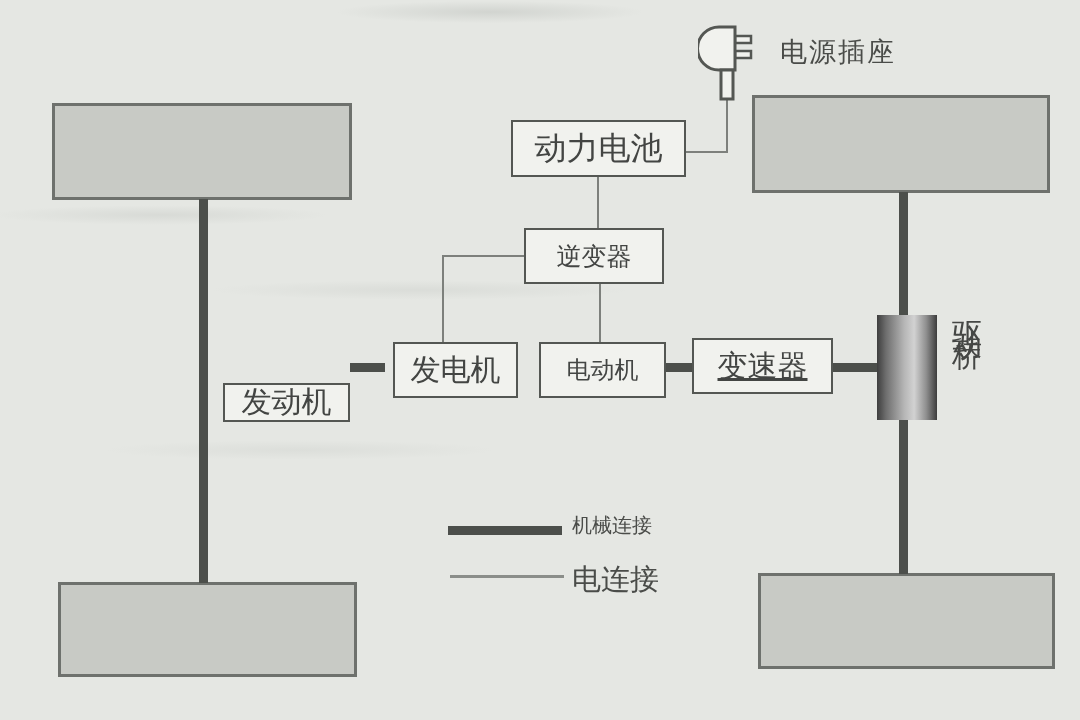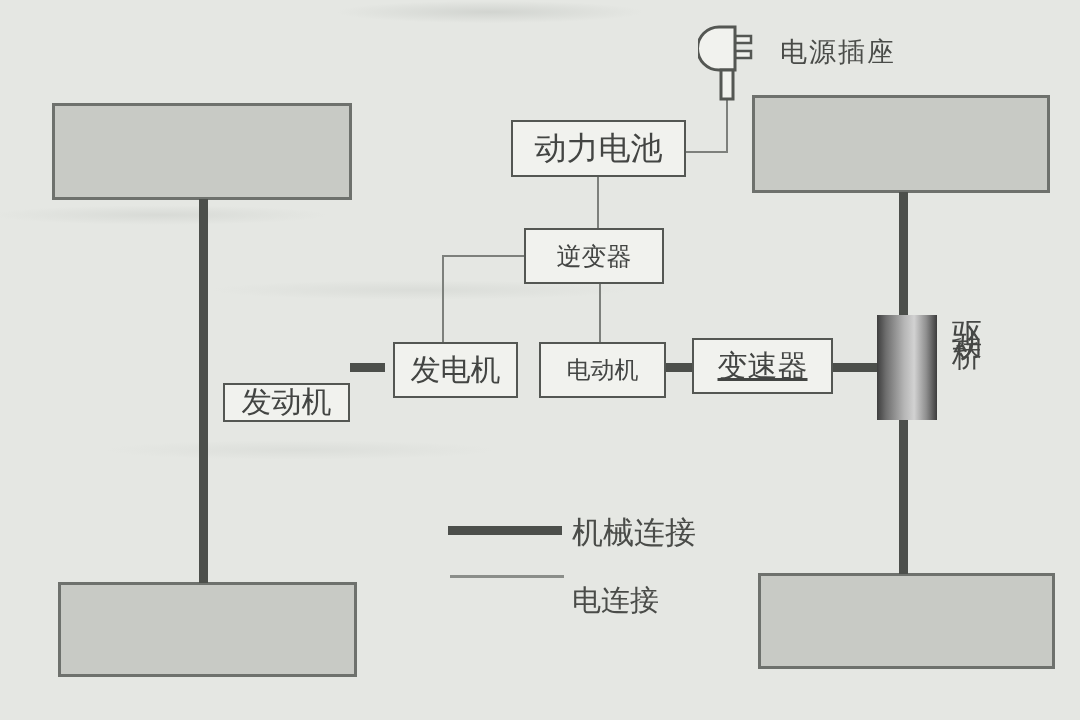--- a/index.html
+++ b/index.html
@@ -68,22 +68,22 @@
     left:944px;top:297px;font-size:30px;color:#454745;
     writing-mode:vertical-lr;text-orientation:upright;letter-spacing:10px;
   }
 
   
   .plug{position:absolute;left:698px;top:24px;}
 
   
   .legend-thick{left:448px;top:526px;width:114px;height:9px;}
   .legend-thin{position:absolute;left:450px;top:575px;width:114px;height:3px;background:#8b8e8a;}
-  .legend-thick-label{left:572px;top:512px;font-size:31px;}
-  .legend-thin-label{left:572px;top:560px;font-size:29px;margin-top:21px;}
+  .legend-thick-label{left:572px;top:512px;font-size:20px;}
+  .legend-thin-label{left:572px;top:560px;font-size:29px;}
 </style>
 </head>
 <body>
 
 <div class="canvas">
 
   <div class="wheel wheel-fl"></div>
   <div class="wheel wheel-rl"></div>
   <div class="wheel wheel-fr"></div>
   <div class="wheel wheel-rr"></div>

